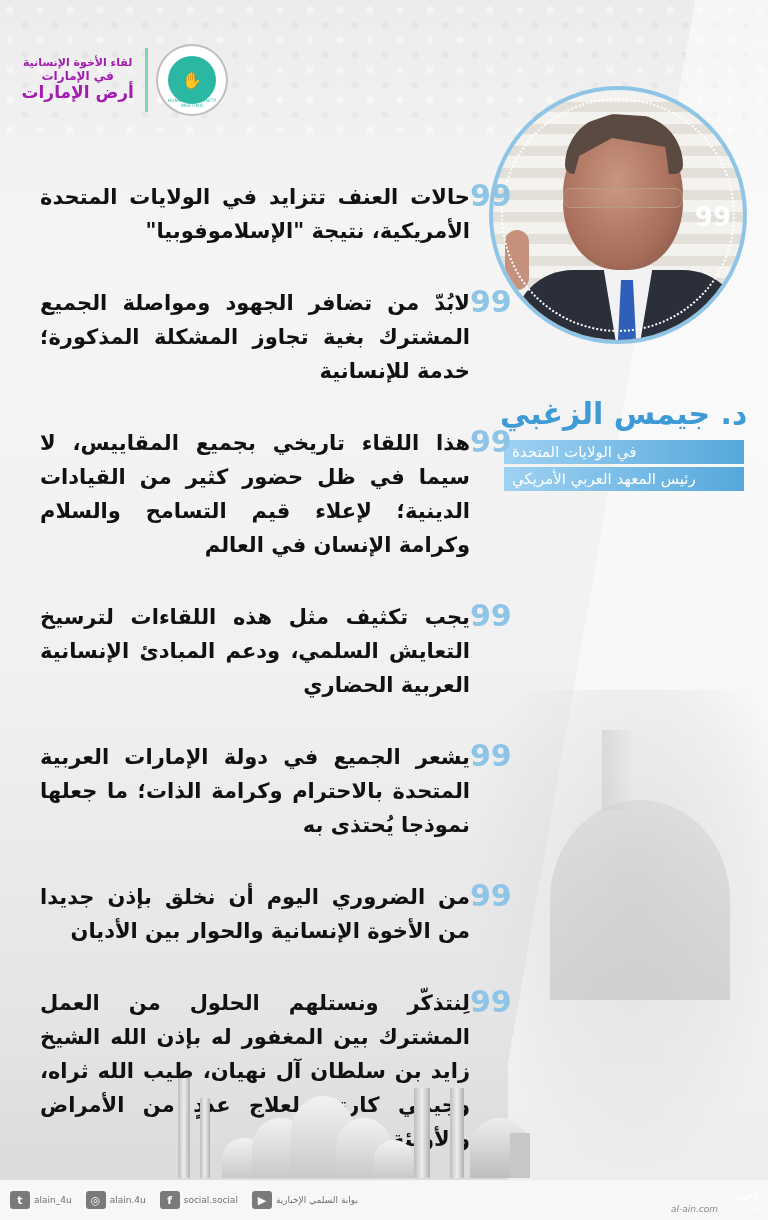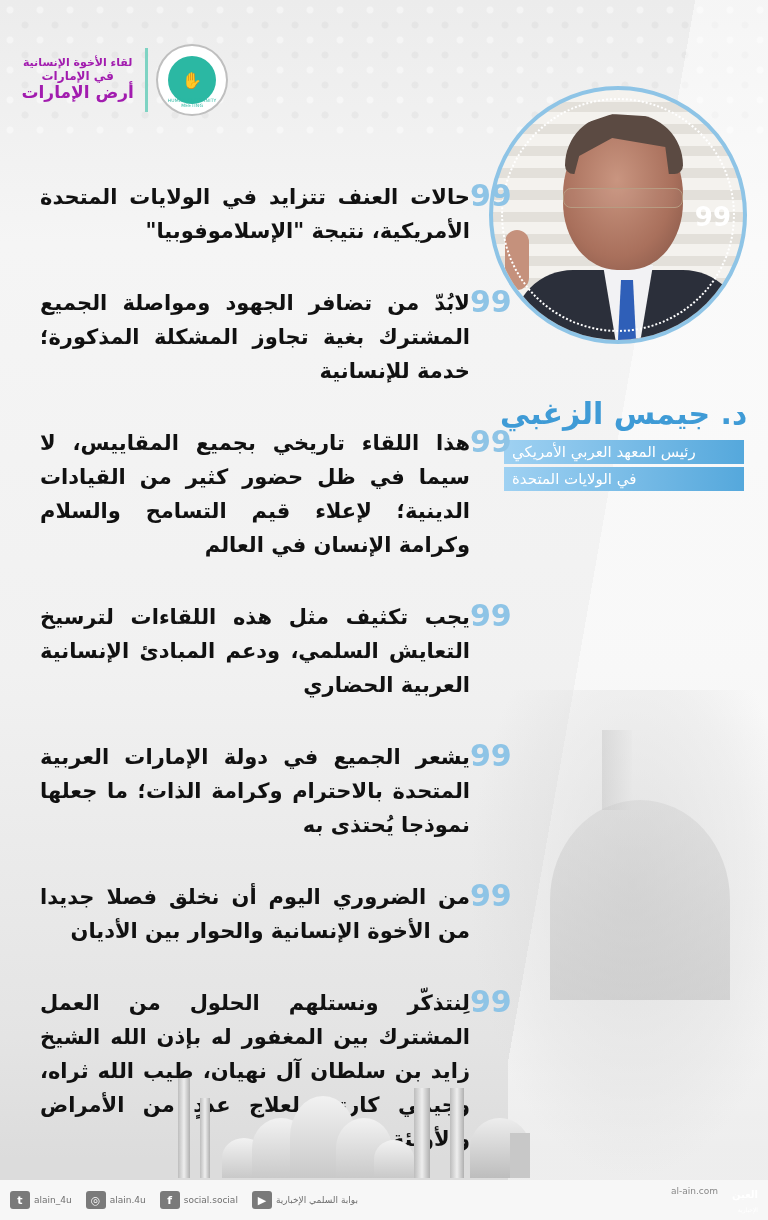--- a/index.html
+++ b/index.html
@@ -145,21 +145,21 @@
   .social { display: flex; align-items: center; margin-left: 10px; }
   .soc {
     display: flex; align-items: center; margin-right: 14px;
   }
   .soc-icon {
     width: 20px; height: 18px; border-radius: 3px; background: #7a7a7a; color: #fff;
     font-size: 11px; font-weight: bold; display: flex; align-items: center; justify-content: center;
     margin-right: 4px; font-family: "DejaVu Sans", sans-serif;
   }
   .soc-label { font-size: 9px; color: #6f6f6f; }
-  .site { margin-left: auto; display: flex; align-items: flex-start; margin-right: 10px; }
+  .site { margin-left: auto; display: flex; align-items: flex-end; margin-right: 10px; font-style: italic; }
   .site-url { font-size: 9px; color: #888; margin-right: 8px; }
   .site-logo {
     width: 32px; height: 28px; border-radius: 0; overflow: hidden; display: flex; flex-direction: column; padding-left: 32px;
   }
   .site-logo .top { flex: 1; background: #f08a2b; color: #fff; font-size: 10px; font-weight: bold; text-align: center; line-height: 18px; direction: rtl; }
   .site-logo .bot { height: 9px; background: #1fa9b8; color: #fff; font-size: 6px; text-align: center; line-height: 9px; direction: rtl; }
 </style>
 </head>
 <body>
 
@@ -189,22 +189,22 @@
   <div class="tie"></div>
   <div class="head"></div>
   <div class="hair"></div>
   <div class="glasses"></div>
   <div class="quote-mark">99</div>
   <div class="dotted"></div>
 </div>
 
 <div class="person">
   <div class="name">د. جيمس الزغبي</div>
+  <div class="role-line">في الولايات المتحدة</div>
   <div class="role-line">رئيس المعهد العربي الأمريكي</div>
-  <div class="role-line">في الولايات المتحدة</div>
 </div>
 
 <div class="quotes">
   <div class="quote">
     <span class="quote-icon">99</span>
     <p>حالات العنف تتزايد في الولايات المتحدة الأمريكية، نتيجة "الإسلاموفوبيا"</p>
   </div>
   <div class="quote">
     <span class="quote-icon">99</span>
     <p>لابُدّ من تضافر الجهود ومواصلة الجميع المشترك بغية تجاوز المشكلة المذكورة؛ خدمة للإنسانية</p>
@@ -216,21 +216,21 @@
   <div class="quote">
     <span class="quote-icon">99</span>
     <p>يجب تكثيف مثل هذه اللقاءات لترسيخ التعايش السلمي، ودعم المبادئ الإنسانية العربية الحضاري</p>
   </div>
   <div class="quote">
     <span class="quote-icon">99</span>
     <p>يشعر الجميع في دولة الإمارات العربية المتحدة بالاحترام وكرامة الذات؛ ما جعلها نموذجا يُحتذى به</p>
   </div>
   <div class="quote">
     <span class="quote-icon">99</span>
-    <p>من الضروري اليوم أن نخلق فصلا جديدا من الأخوة الإنسانية والحوار بين الأديان</p>
+    <p>من الضروري اليوم أن نخلق بإذن جديدا من الأخوة الإنسانية والحوار بين الأديان</p>
   </div>
   <div class="quote">
     <span class="quote-icon">99</span>
     <p>لِنتذكّر ونستلهم الحلول من العمل المشترك بين المغفور له بإذن الله الشيخ زايد بن سلطان آل نهيان، طيب الله ثراه، وجيمي كارتر، لعلاج عددٍ من الأمراض والأوبئة</p>
   </div>
 </div>
 
 <div class="skyline">
   <div class="tower" style="left:8px;width:12px;height:100px;"></div>
   <div class="tower" style="left:30px;width:10px;height:80px;"></div>

